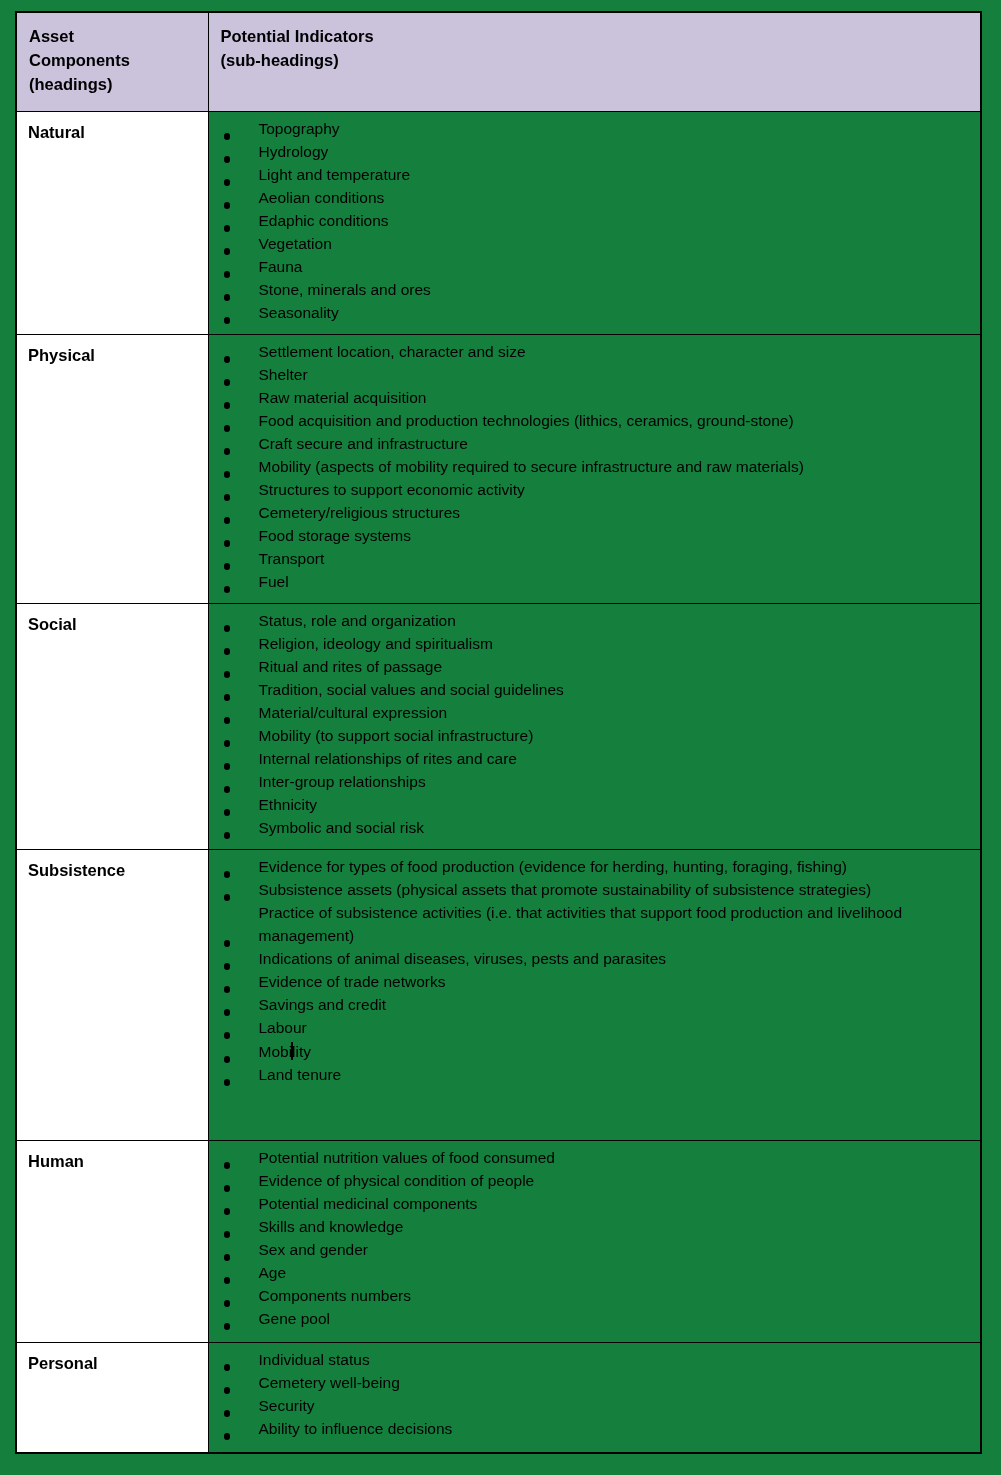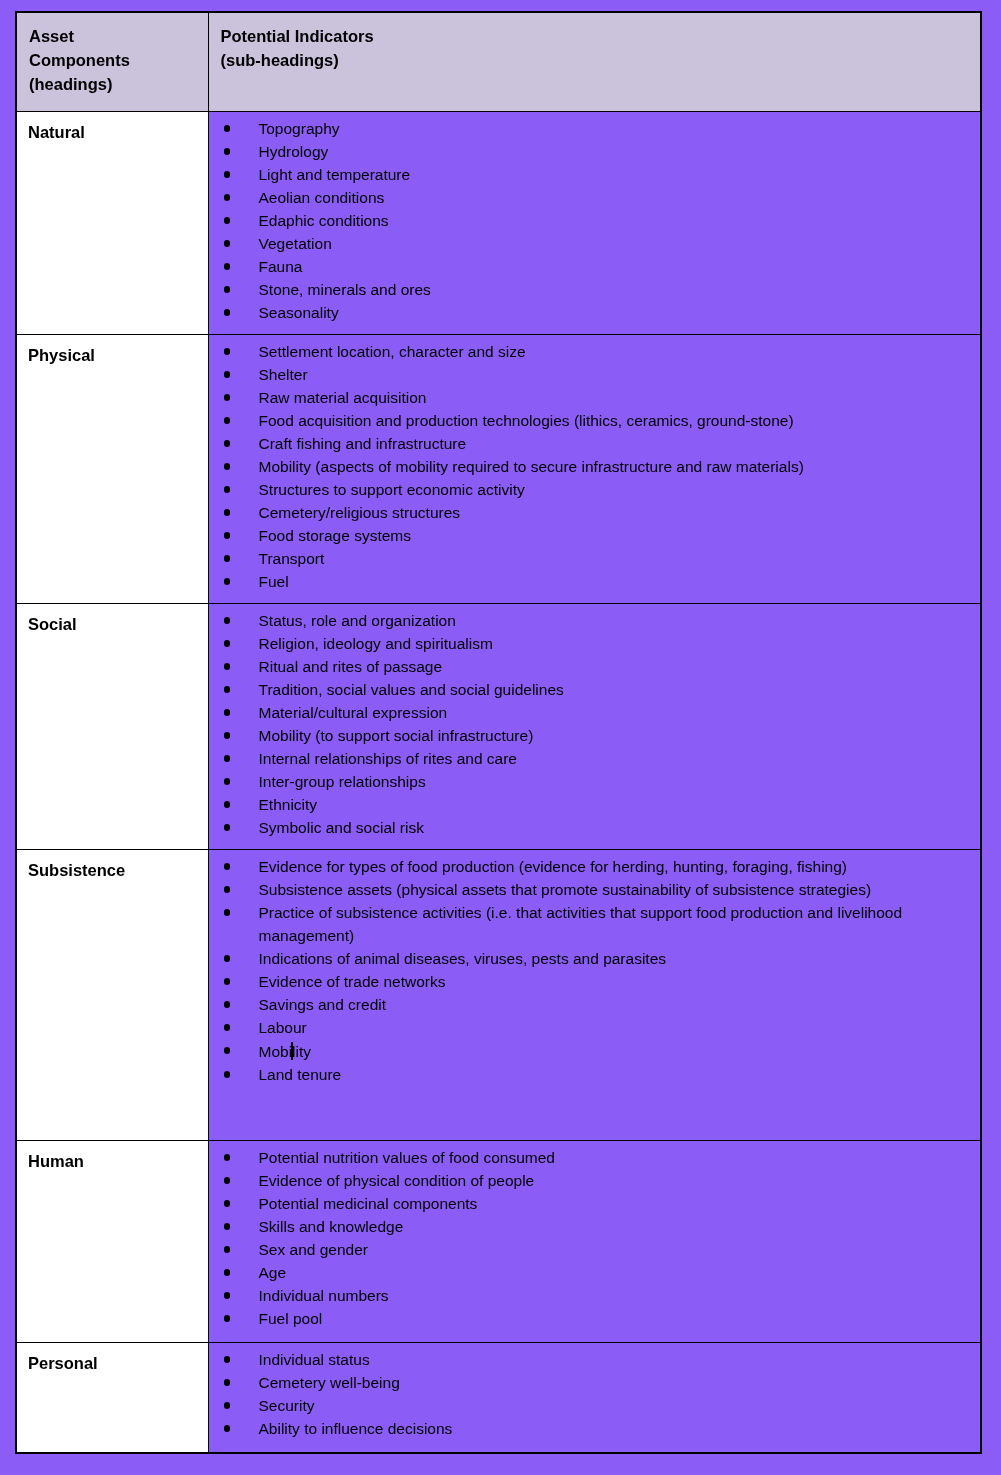--- a/index.html
+++ b/index.html
@@ -10,21 +10,21 @@
   body {
     width: 1001px;
     height: 1475px;
     font-family: "Liberation Sans", sans-serif;
     color: #000;
   }
   .page {
     position: relative;
     width: 1001px;
     height: 1475px;
-    background: #8b5cf6;
+    background: #15803d;
   }
   table.asset-table {
     position: absolute;
     left: 15px;
     top: 11px;
     width: 967px;
     border-collapse: collapse;
     table-layout: fixed;
     border: 2px solid #000;
   }
@@ -56,21 +56,21 @@
   td.indicators-cell {
     padding: 5px 12px 4px 14px;
   }
   ul.indicator-list {
     list-style: none;
     margin: 0;
     padding: 0;
   }
   li.indicator-item {
     display: flex;
-    align-items: flex-start;
+    align-items: flex-end;
     font-size: 15.5px;
     line-height: 23px;
   }
   .bullet-cell {
     flex: 0 0 36px;
   }
   .dot {
     display: block;
     width: 6.5px;
     height: 6.5px;
@@ -198,21 +198,21 @@
               <li class="indicator-item">
                 <span class="bullet-cell">
                   <span class="dot"></span>
                 </span>
                 <span class="item-text">Food acquisition and production technologies (lithics, ceramics, ground-stone)</span>
               </li>
               <li class="indicator-item">
                 <span class="bullet-cell">
                   <span class="dot"></span>
                 </span>
-                <span class="item-text">Craft fishing and infrastructure</span>
+                <span class="item-text">Craft secure and infrastructure</span>
               </li>
               <li class="indicator-item">
                 <span class="bullet-cell">
                   <span class="dot"></span>
                 </span>
                 <span class="item-text">Mobility (aspects of mobility required to secure infrastructure and raw materials)</span>
               </li>
               <li class="indicator-item">
                 <span class="bullet-cell">
                   <span class="dot"></span>
@@ -411,27 +411,27 @@
               <li class="indicator-item">
                 <span class="bullet-cell">
                   <span class="dot"></span>
                 </span>
                 <span class="item-text">Age</span>
               </li>
               <li class="indicator-item">
                 <span class="bullet-cell">
                   <span class="dot"></span>
                 </span>
-                <span class="item-text">Individual numbers</span>
-              </li>
-              <li class="indicator-item">
-                <span class="bullet-cell">
-                  <span class="dot"></span>
-                </span>
-                <span class="item-text">Fuel pool</span>
+                <span class="item-text">Components numbers</span>
+              </li>
+              <li class="indicator-item">
+                <span class="bullet-cell">
+                  <span class="dot"></span>
+                </span>
+                <span class="item-text">Gene pool</span>
               </li>
             </ul>
           </td>
         </tr>
         <tr style="height: 111px;">
           <th class="row-heading">Personal</th>
           <td class="indicators-cell">
             <ul class="indicator-list">
               <li class="indicator-item">
                 <span class="bullet-cell">

